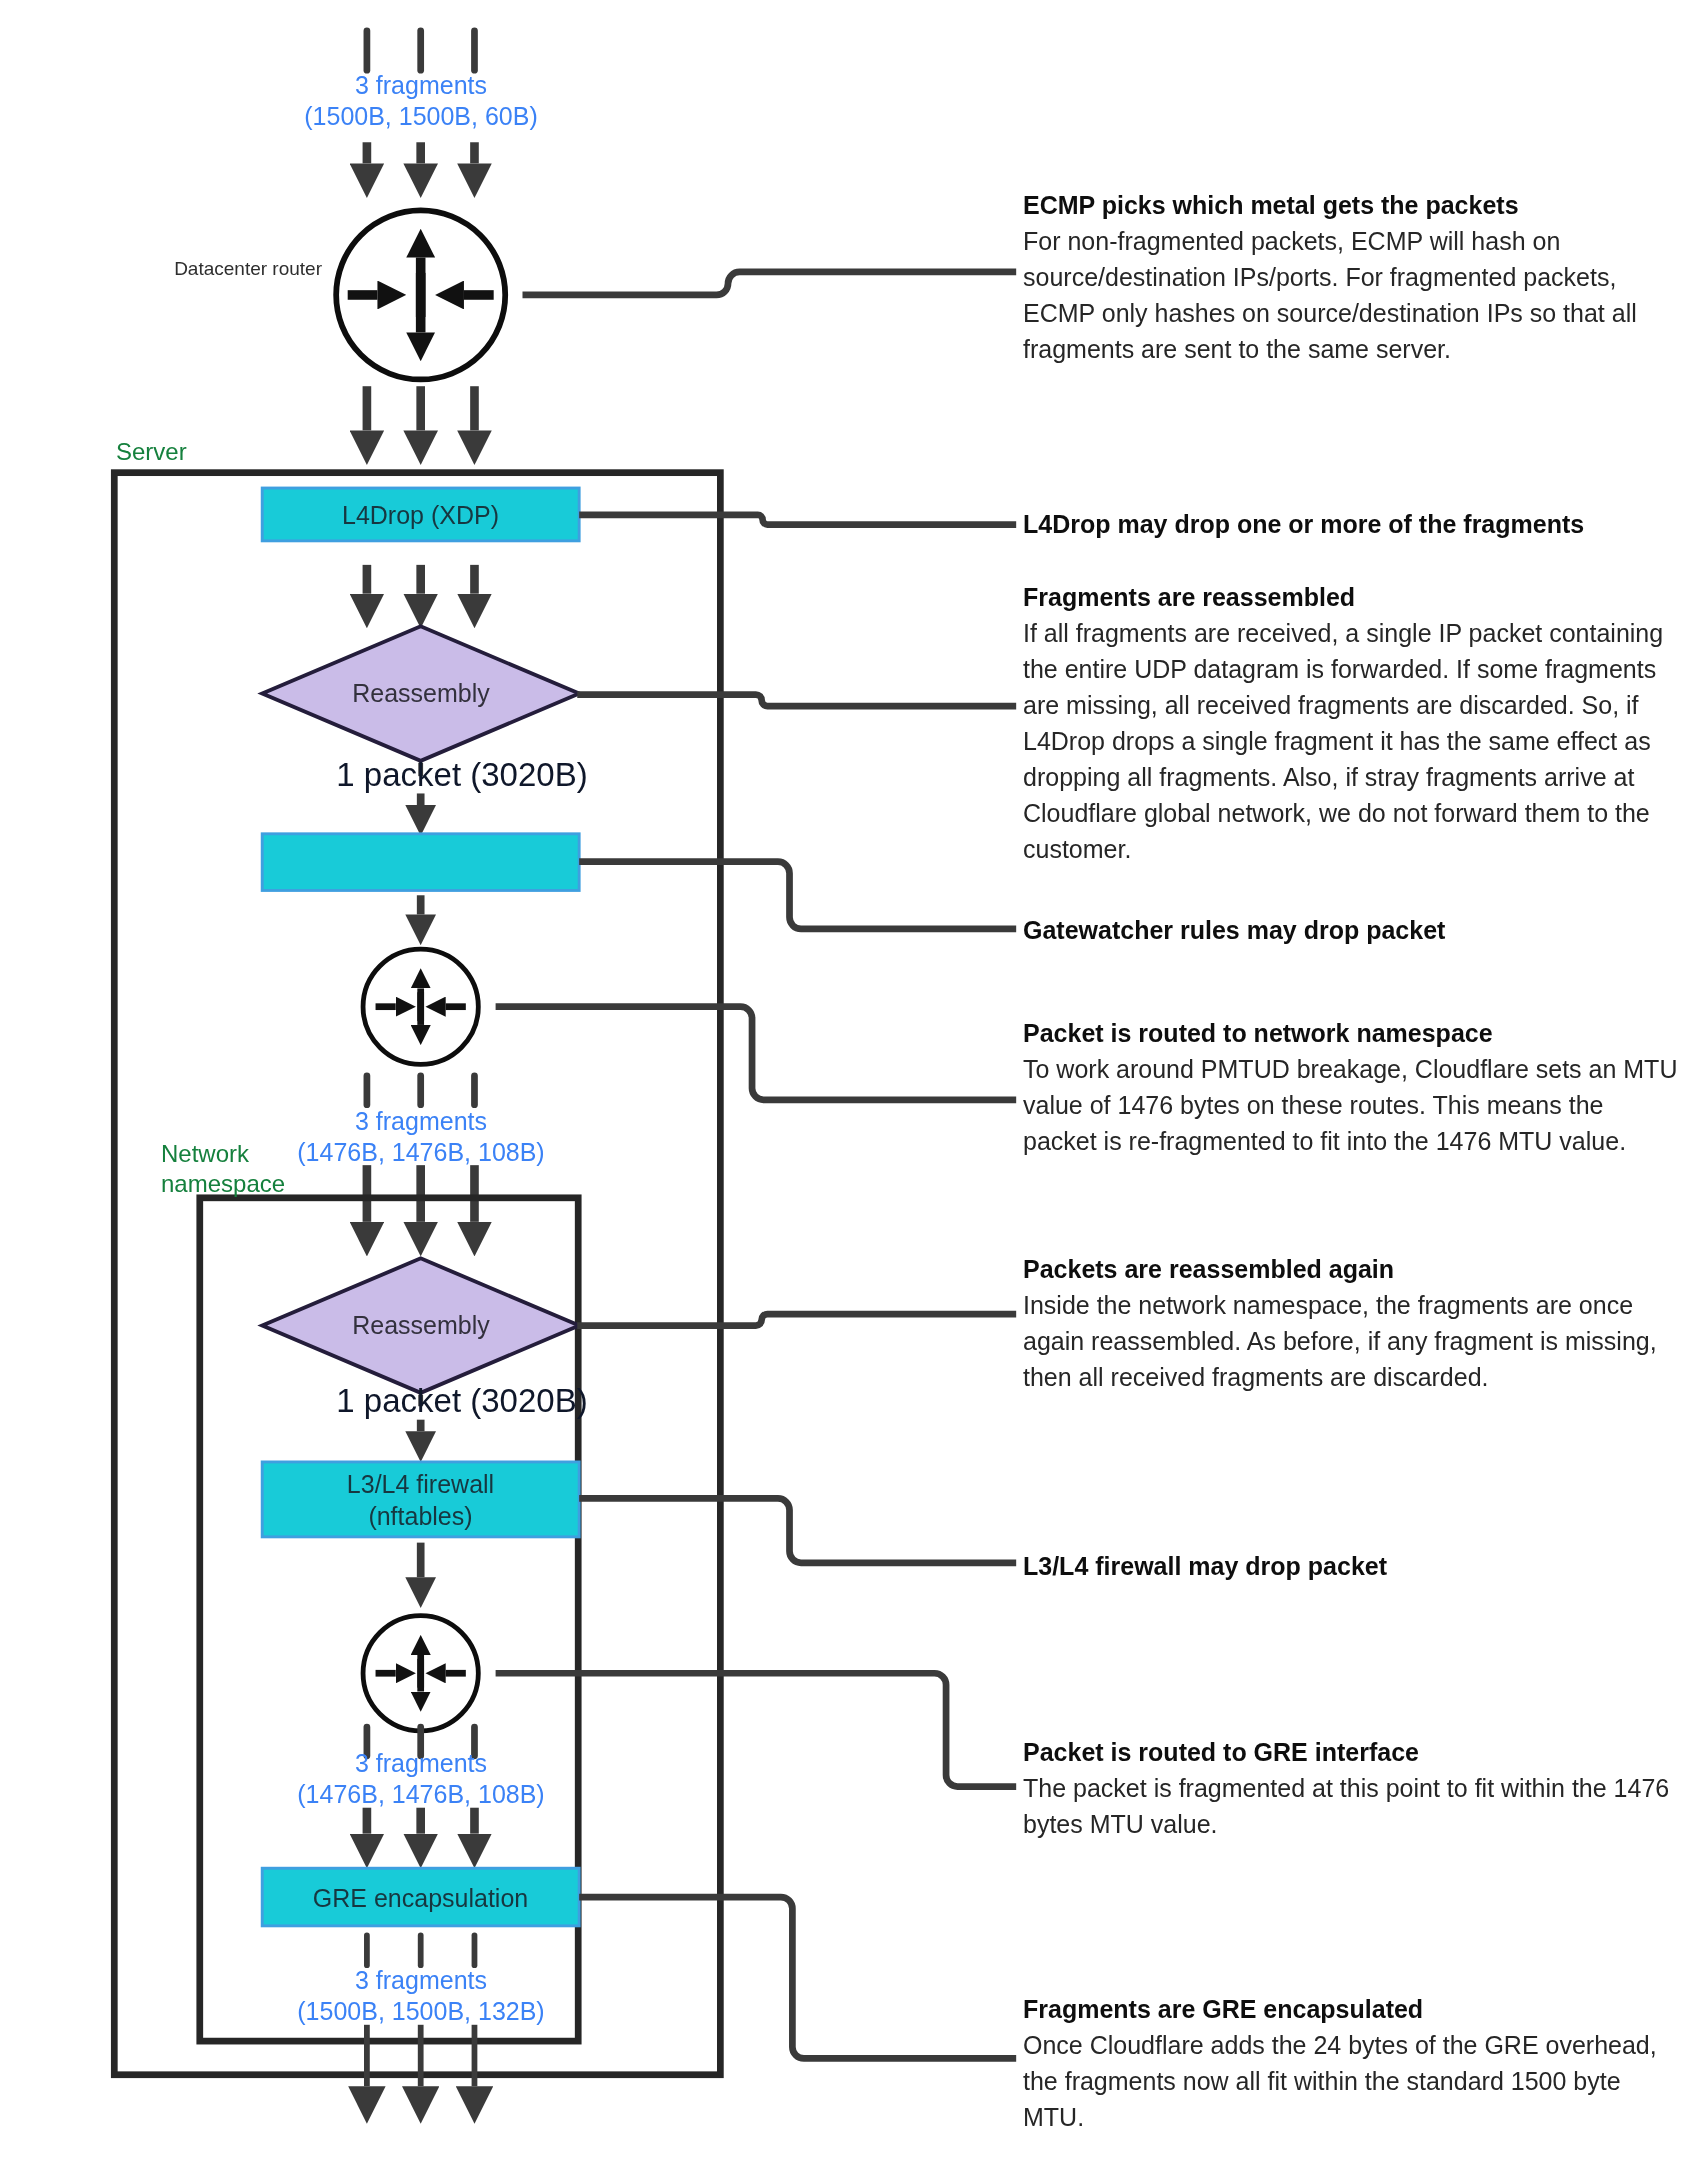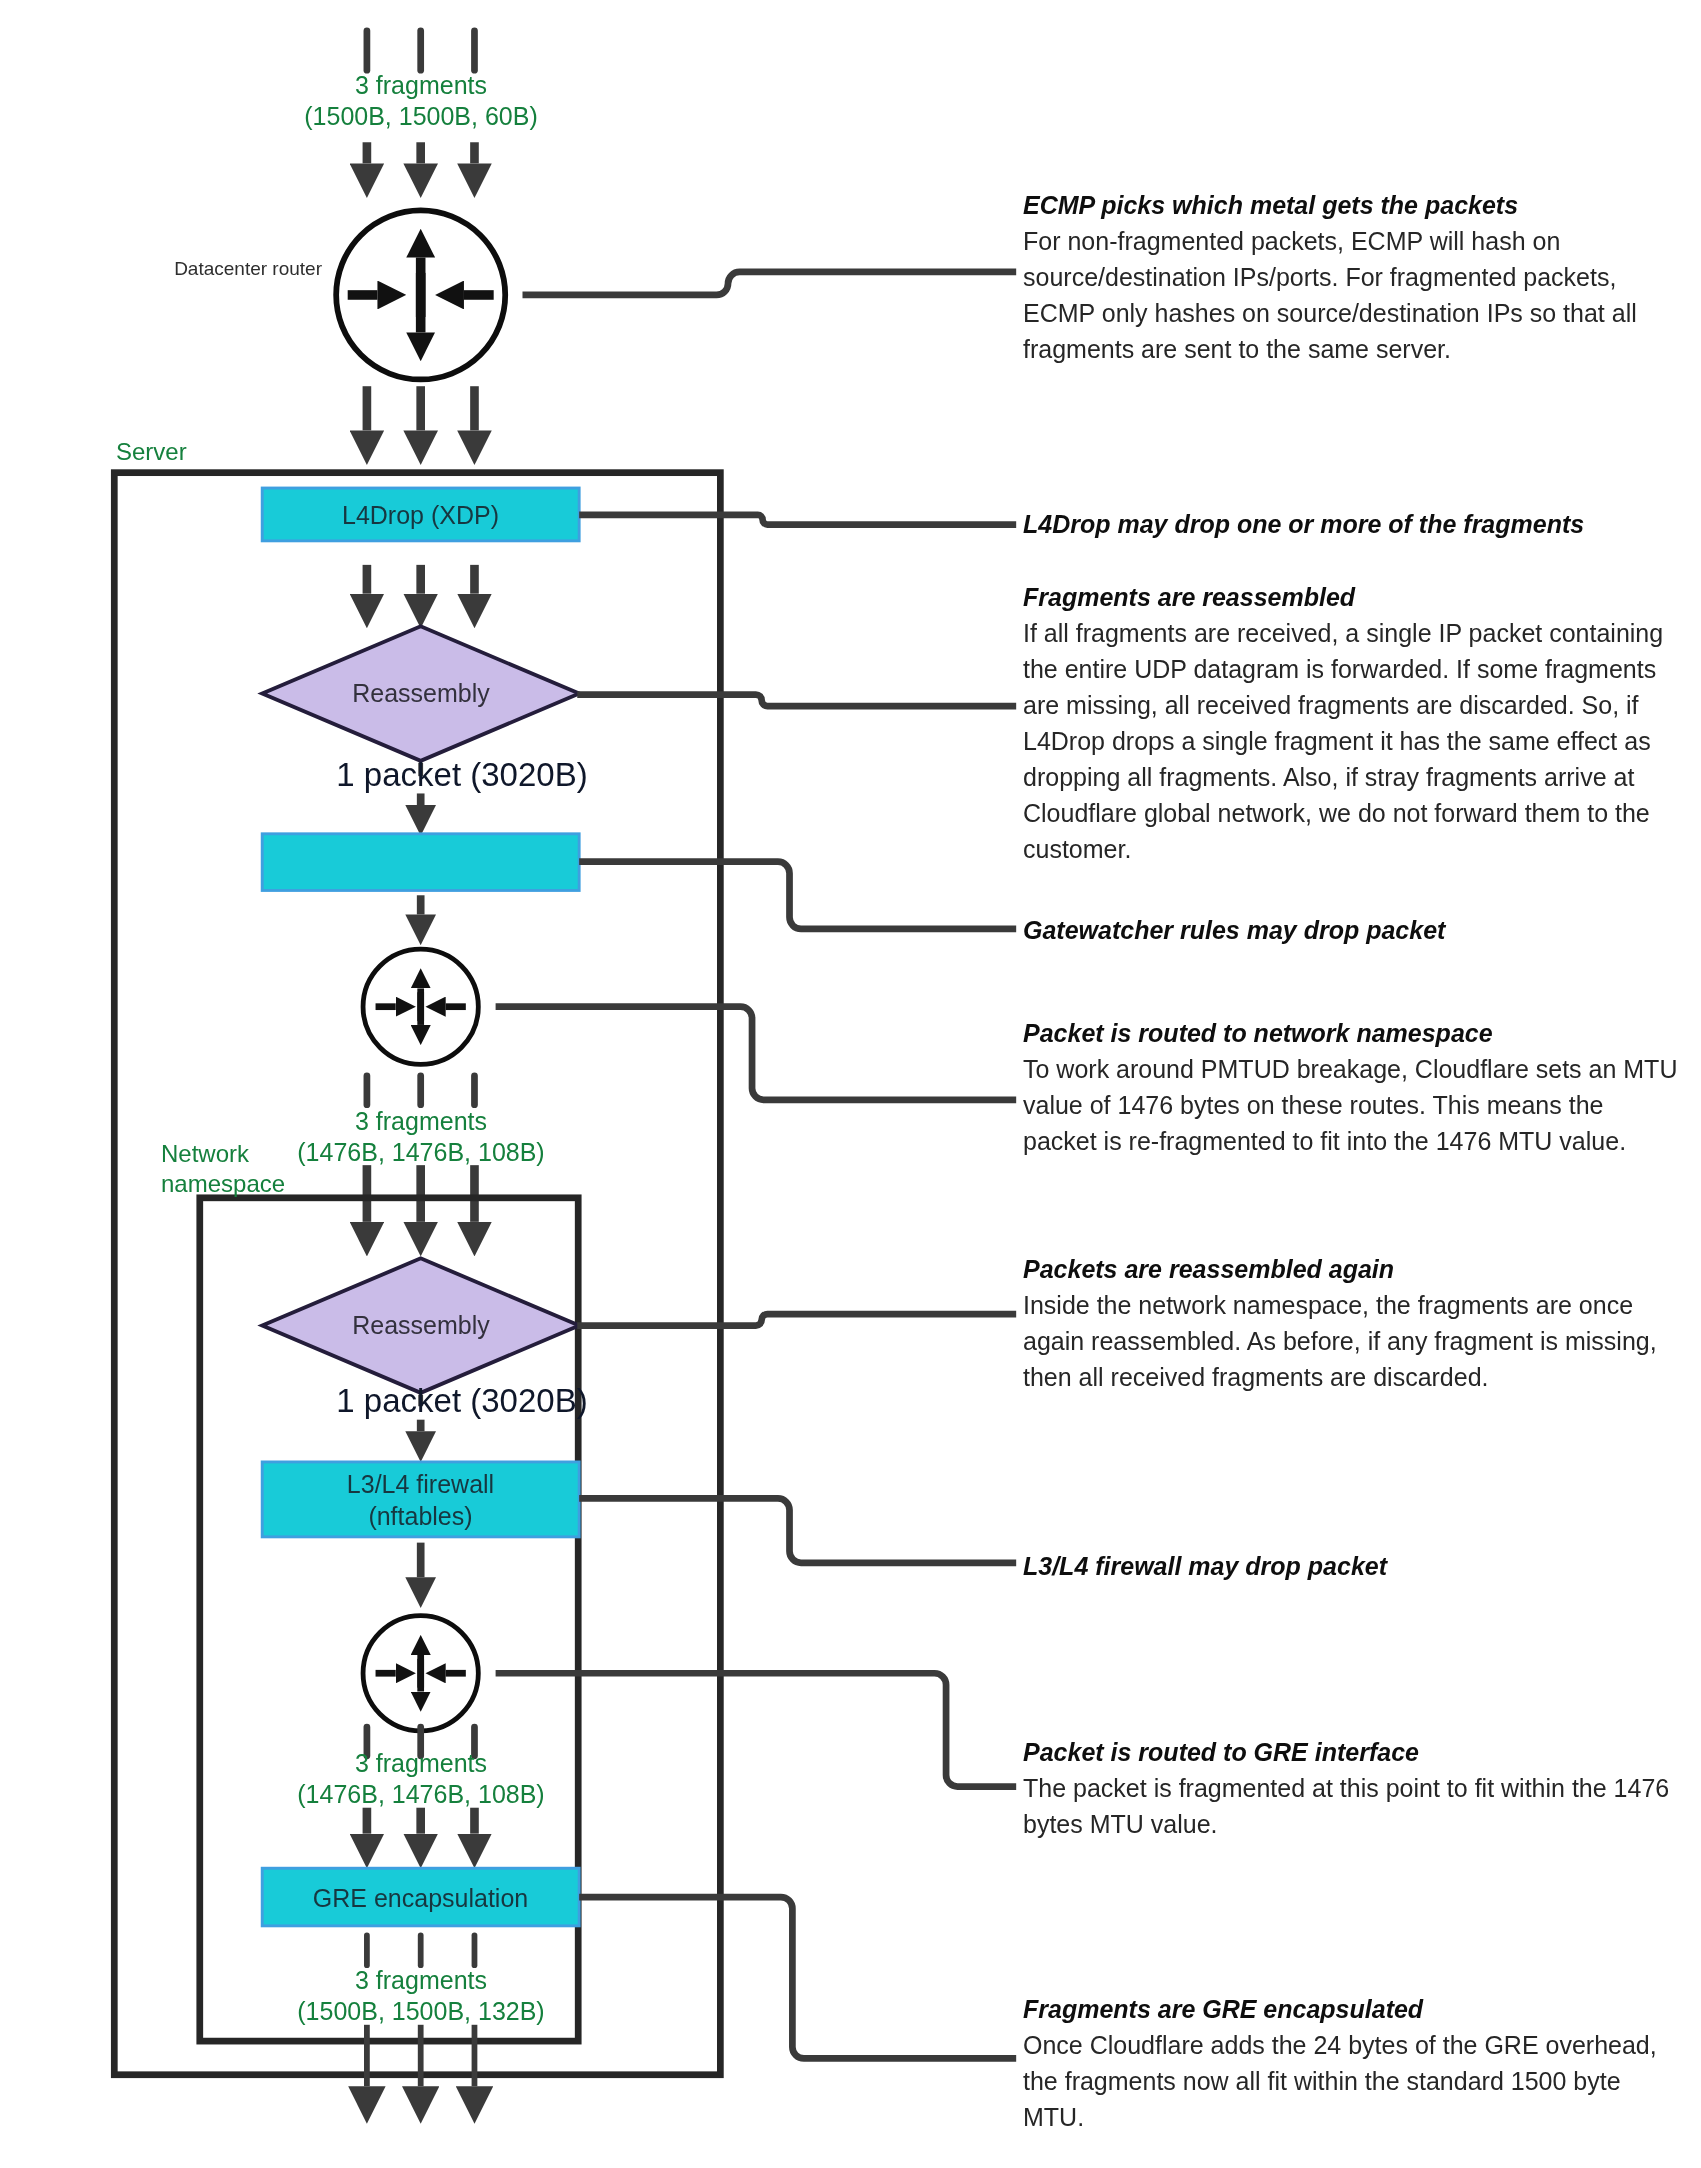--- a/index.html
+++ b/index.html
@@ -1,33 +1,33 @@
 <!DOCTYPE html>
 <html><head>
 <meta charset="utf-8">
 <style>
   html,body{margin:0;padding:0;background:#ffffff;}
   .stage{
     position:relative;width:1701px;height:2168px;background:#ffffff;
     font-family:"Liberation Sans", sans-serif;overflow:hidden;
   }
   .stage svg{position:absolute;left:0;top:0;}
-  .lbl{position:absolute;color:#15803d;font-size:25px;line-height:32px;}
+  .lbl{position:absolute;color:#3b82f6;font-size:25px;line-height:32px;}
   .ctr{left:421px;transform:translateX(-50%);text-align:center;white-space:nowrap;}
   .packet{font-size:33px;color:#0f172a;margin-left:41px;}
   .sideL{font-size:24px;color:#15803d;}
   .dcr{left:202px;transform:translateX(-50%);width:240px;text-align:right;
        font-size:19px;line-height:38px;white-space:normal;color:#2e2e2e;}
   .wrapL{width:192px;text-align:left;white-space:normal;line-height:30px;}
   .boxlbl{position:absolute;display:flex;align-items:center;justify-content:center;
           text-align:center;color:#173740;font-size:25px;line-height:32px;}
   .dialbl{position:absolute;display:flex;align-items:center;justify-content:center;
           text-align:center;color:#33313d;font-size:25px;}
   .ann{position:absolute;left:1023px;width:658px;font-size:25px;line-height:36px;color:#262626;}
-  .ann .h{font-weight:bold;color:#0e0e0e;font-style:italic;}
+  .ann .h{font-weight:bold;color:#0e0e0e;}
 </style>
 </head>
 <body>
 
 <div class="stage">
 
   <svg width="1701" height="2168" viewBox="0 0 1771 2257">
     <defs>
       <marker id="ah" viewBox="0 0 10 10" refX="0" refY="5" markerWidth="4" markerHeight="4" orient="auto" markerUnits="strokeWidth">
           <path d="M0 0 L10 5 L0 10 z" fill="#3a3a3a"></path>

